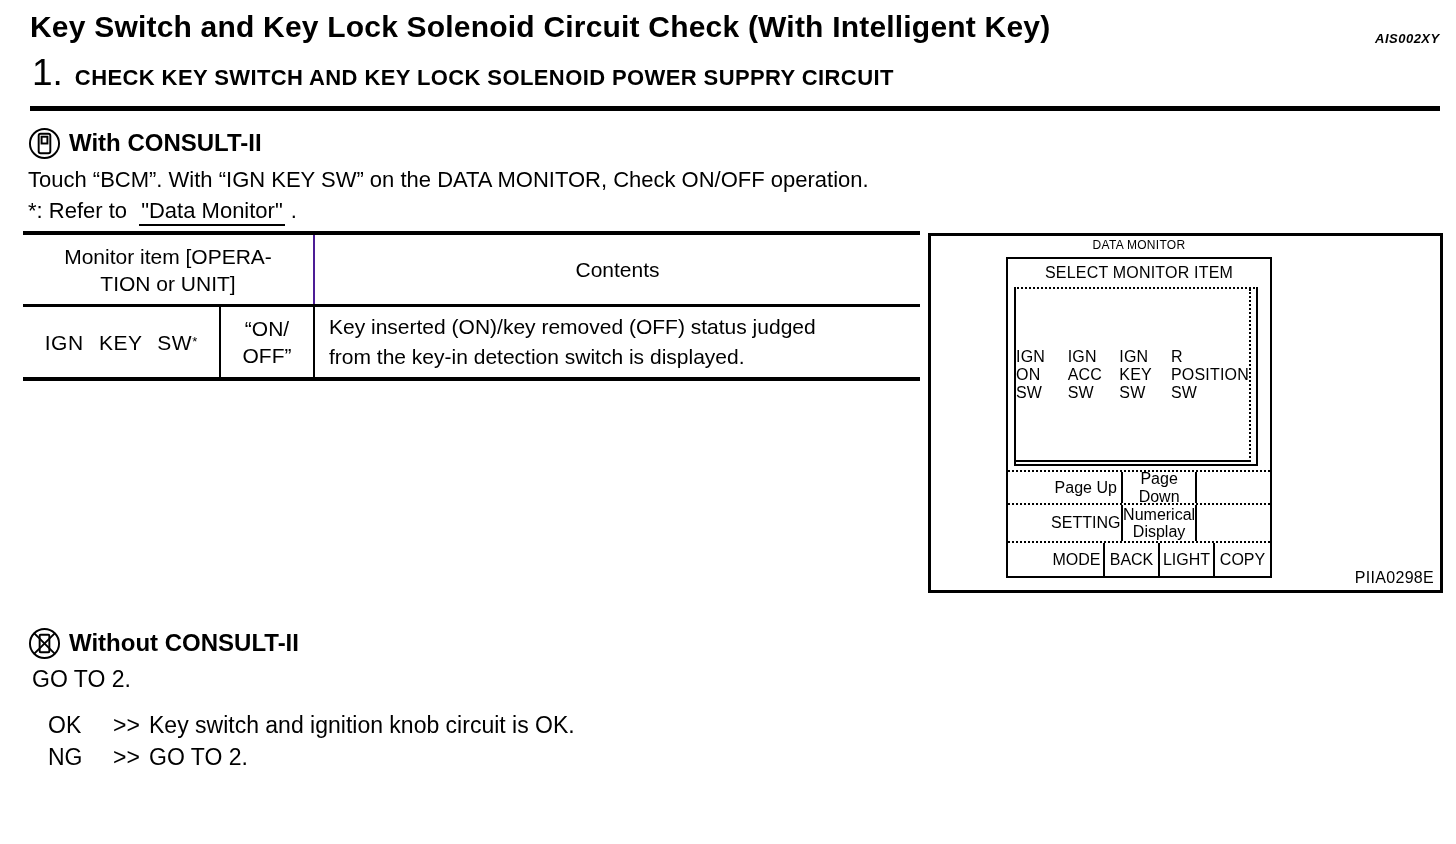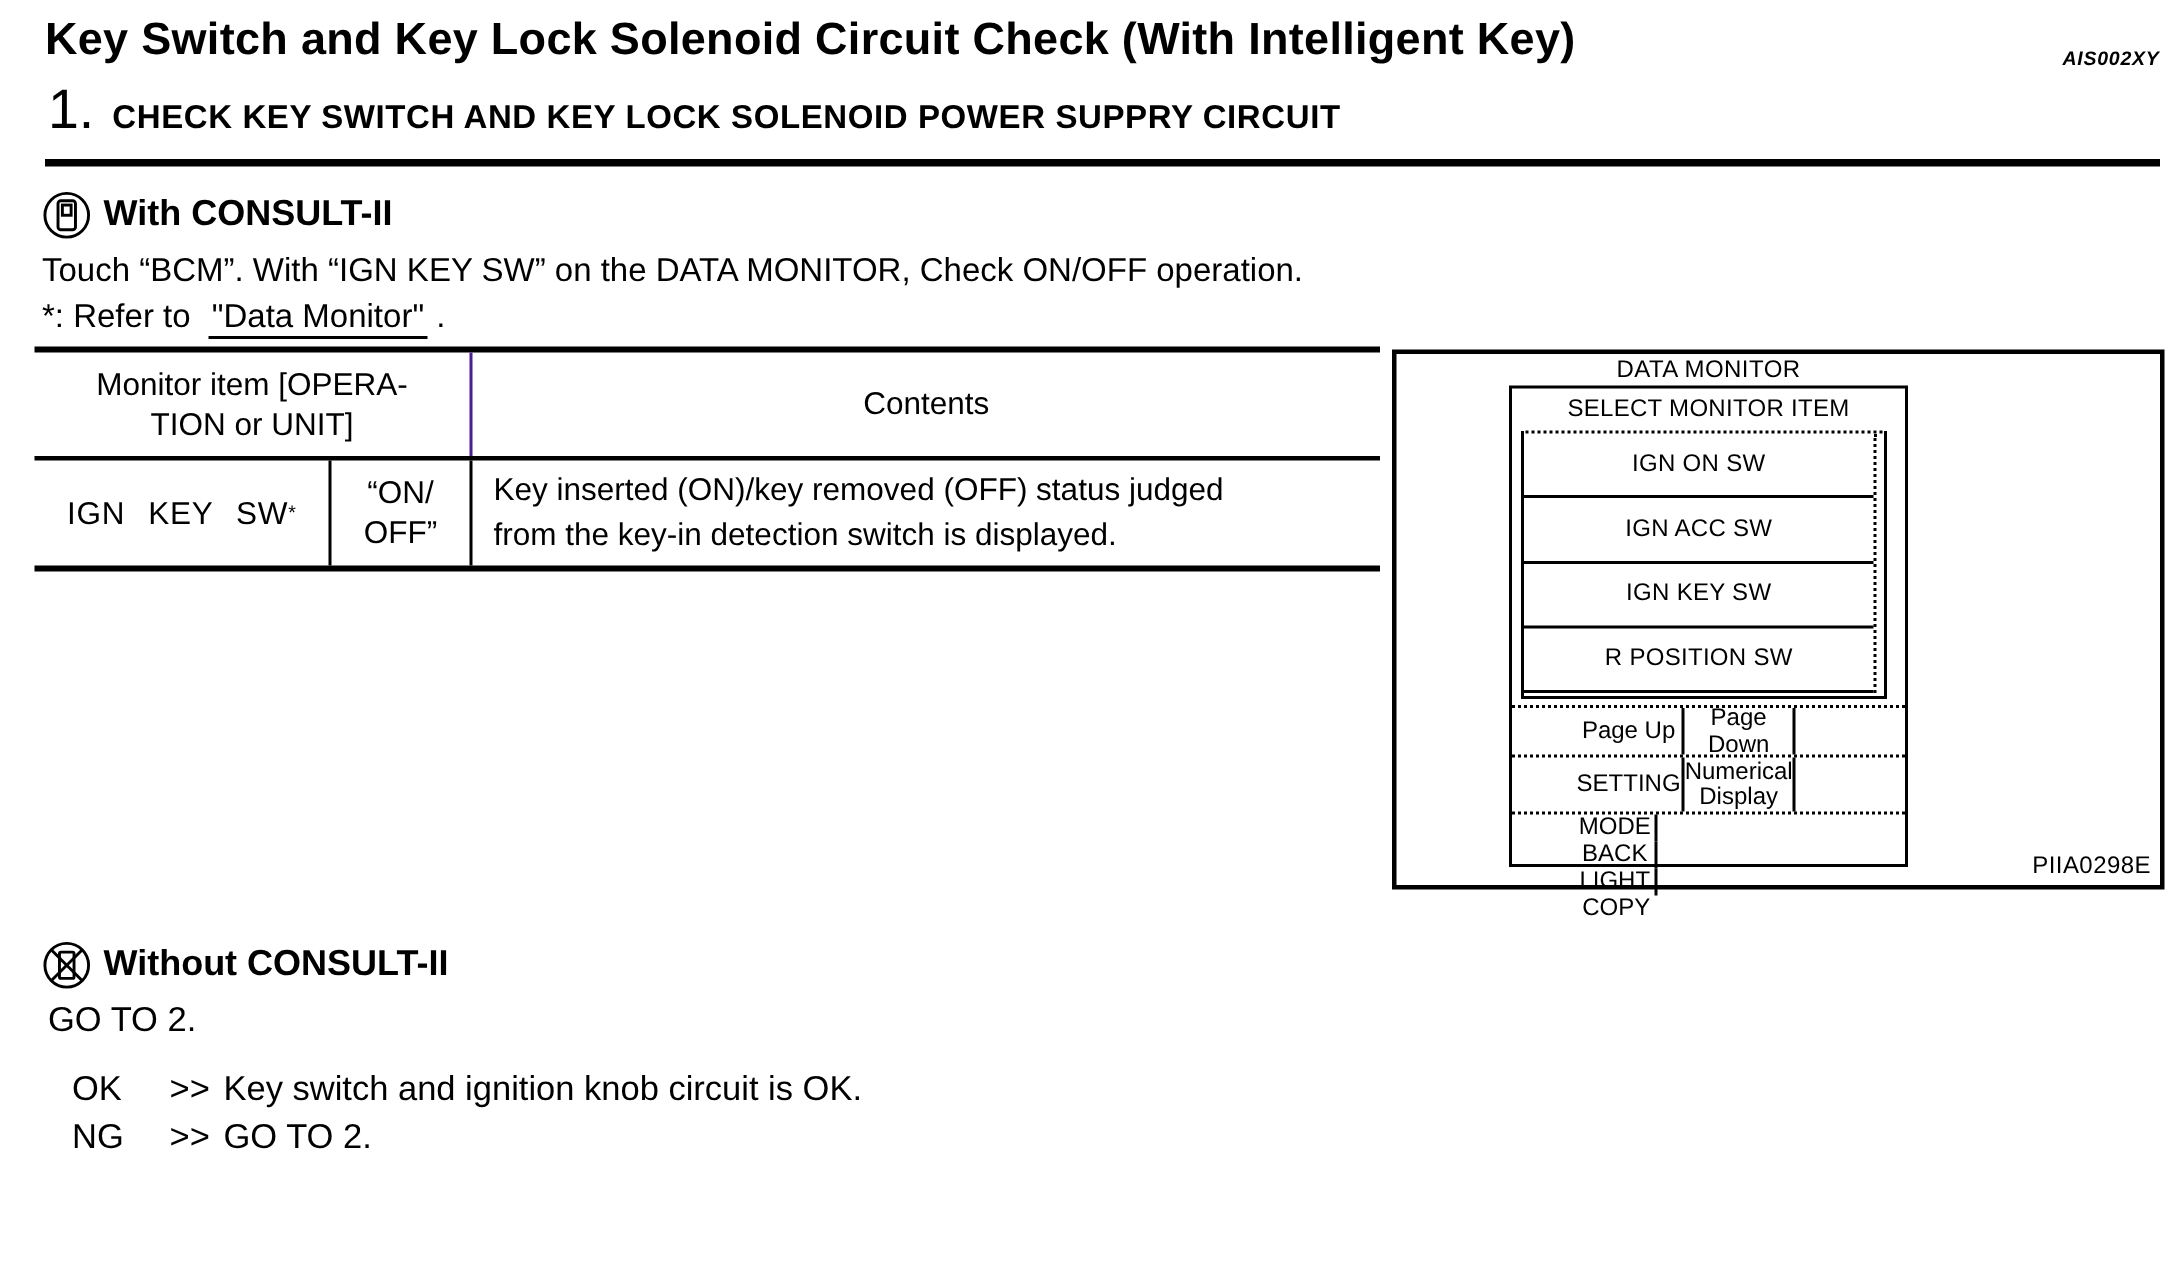--- a/index.html
+++ b/index.html
@@ -43,31 +43,31 @@
   .c-item   { width:198px; border-right:2px solid #000; }
   .c-op     { width:94px;  border-right:2px solid #000; }
   .c-rest   { flex:1; }
   .c-contents-body { justify-content:flex-start; text-align:left; padding-left:14px; line-height:30px; }
   .preline { white-space:pre-line; }
   .item-text { word-spacing:9px; letter-spacing:.5px; }
   sup { font-size:13px; vertical-align:super; line-height:0; }
 
   
   .figure { position:absolute; left:928px; top:233px; width:515px; height:360px; border:3px solid #000; background:#fff; }
-  .fig-title { position:absolute; left:75px; top:2px; width:266px; text-align:center; font-size:16px; letter-spacing:.3px; }
+  .fig-title { position:absolute; left:75px; top:2px; width:266px; text-align:center; font-size:12px; letter-spacing:.3px; }
   .screen { position:absolute; left:75px; top:21px; width:266px; height:321px; border:2px solid #000; }
   .screen-header { height:27px; line-height:27px; text-align:center; font-size:16px; letter-spacing:.2px; }
   .mlist { margin:1px 12px 0 6px; height:179px; border:2px solid #000; border-top-style:dotted; }
-  .mlist-inner { height:calc(100% - 2px); margin-right:5px; border-right:2px dotted #000; display:flex; flex-direction:column;justify-content:space-between; }
+  .mlist-inner { height:calc(100% - 2px); margin-right:5px; border-right:2px dotted #000; display:flex; flex-direction:row;justify-content:space-between; }
   .mrow { flex:1; border-bottom:2px solid #000; display:flex; align-items:center; justify-content:center; font-size:16px; letter-spacing:.2px; }
   .btn-area { position:absolute; left:0; right:0; bottom:0; }
   .btn-row { display:flex; border-top:2px dotted #000;padding-left:42px; }
   .btn-cell { display:flex; align-items:center; justify-content:center; text-align:center; font-size:16px; border-right:2px solid #000; }
   .btn-cell:last-child { border-right:none; }
-  .r1 { height:33px; } .r2 { height:38px; } .r3 { height:35px;flex-direction:column; }
+  .r1 { height:33px; } .r2 { height:38px; } .r3 { height:35px; }
   .w3 { width:33.4%; } .w3b { width:33.3%; } .w4 { width:25%; }
   .num-disp { line-height:17px; }
   .fig-code { position:absolute; right:6px; bottom:3px; font-size:16px; letter-spacing:.3px; }
 
   
   .without-block { position:absolute; left:28px; top:626px; width:900px; }
   .goto-line { font-size:23px; line-height:30px; margin-top:4px; margin-left:4px; }
   .okng-heading { display:inline-block; font-size:23px; margin-top:13px; margin-left:4px; padding-bottom:2px; border-bottom:3px solid #000; }
   .results { margin-top:15px; }
   .result-row { display:flex; font-size:23px; line-height:32px; }

